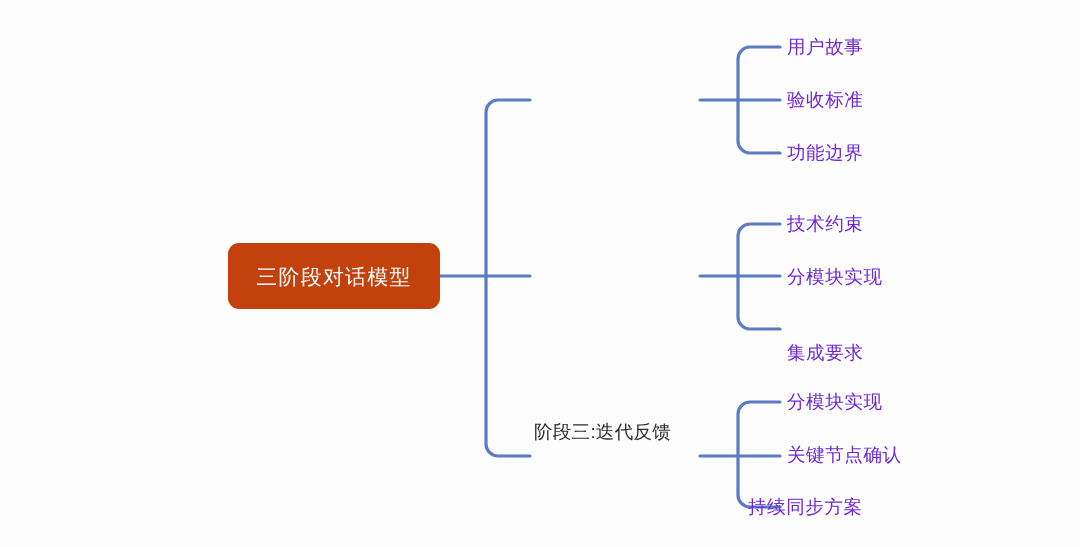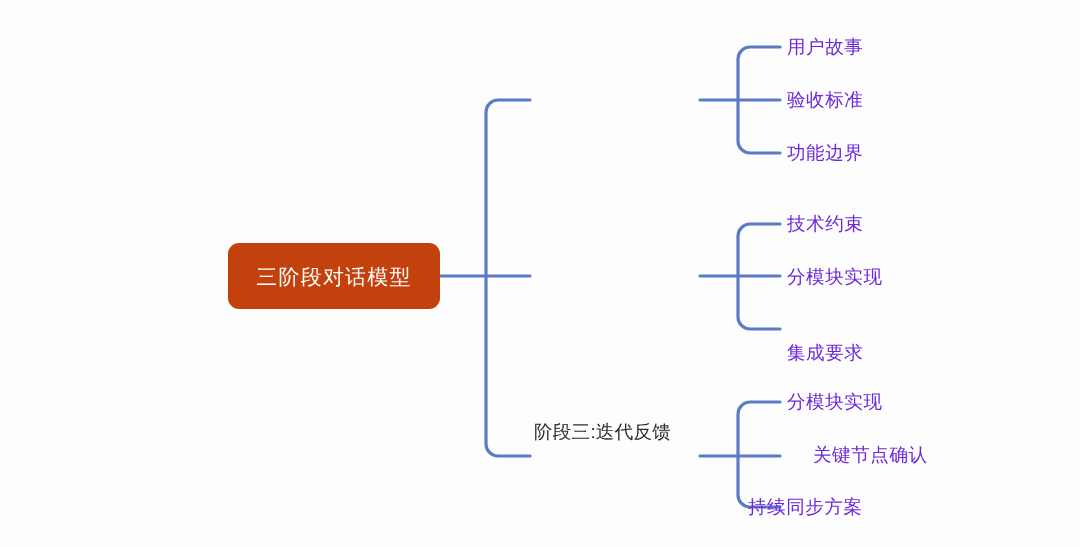--- a/index.html
+++ b/index.html
@@ -103,16 +103,16 @@
 
   <div class="leaf-label" style="left:787px; top:47px;">用户故事</div>
   <div class="leaf-label" style="left:787px; top:100px;font-family:Liberation Serif, serif;">验收标准</div>
   <div class="leaf-label" style="left:787px; top:153px;">功能边界</div>
 
   <div class="leaf-label" style="left:787px; top:224px;">技术约束</div>
   <div class="leaf-label" style="left:787px; top:277px;">分模块实现</div>
   <div class="leaf-label" style="left:787px; top:329px;margin-top:24px;">集成要求</div>
 
   <div class="leaf-label" style="left:787px; top:402px;">分模块实现</div>
-  <div class="leaf-label" style="left:787px; top:455px;margin-left:26px;">关键节点确认</div>
+  <div class="leaf-label" style="left:787px; top:455px;">关键节点确认</div>
   <div class="leaf-label" style="left:748px; top:507px;">持续同步方案</div>
 
 </div>
 
 </body></html>

